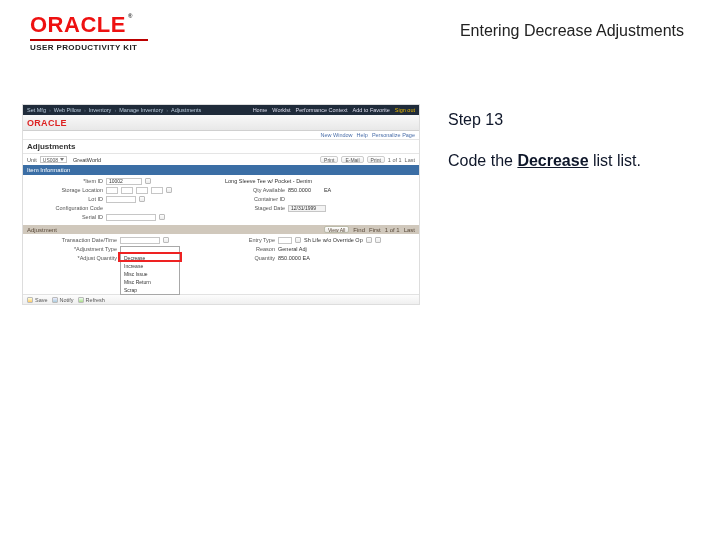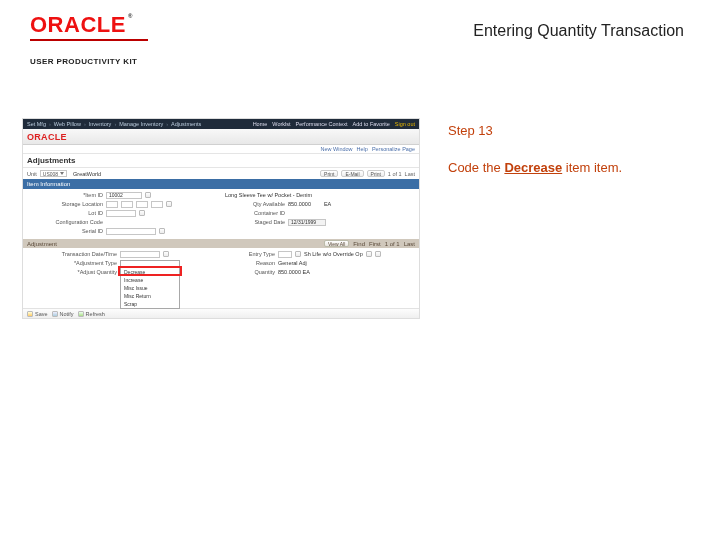--- a/index.html
+++ b/index.html
@@ -40,21 +40,21 @@
   .logo-rule {
     width: 118px;
     height: 2px;
     background: #b00;
     margin-top: 3px;
   }
   .upk {
     font-size: 8px;
     letter-spacing: 0.4px;
     color: #222;
-    margin-top: 16px;
+    margin-top: 2px;
     font-weight: 600;
   }
   .page-title {
     margin-left: auto;
     font-size: 16px;
     color: #222;
     padding-top: 8px;
     padding-right: 6px;
   }
 
@@ -294,39 +294,39 @@
   }
   .sq { width:6px; height:6px; border:1px solid #bbb; background: linear-gradient(#ffd,#fc6); border-radius:1px; }
   .sq2 { width:6px; height:6px; border:1px solid #bbb; background: linear-gradient(#eef,#acd); border-radius:1px; }
   .sq3 { width:6px; height:6px; border:1px solid #bbb; background: linear-gradient(#efe,#ad8); border-radius:1px; }
 
   
   .instr {
     margin-left: 28px;
     padding-top: 4px;
     width: 240px;
-    font-size: 13px;
-    color: #c2410c;
+    font-size: 16px;
+    color: #0f172a;
     line-height: 1.45;
   }
   .instr .step { margin-bottom: 18px; }
   .instr .body .u { text-decoration: underline; font-weight: bold; }
 </style>
 </head>
 <body>
 
 <div class="header">
   <div class="logo-block">
     <div class="oracle-logo">
       <span>ORACLE</span><span class="tm">®</span>
     </div>
     <div class="logo-rule"></div>
     <div class="upk">USER PRODUCTIVITY KIT</div>
   </div>
-  <div class="page-title">Entering Quantity Transaction</div>
+  <div class="page-title">Entering Decrease Adjustments</div>
 </div>
 
 <div class="content">
 
   <div class="shot-wrap">
     <div class="shot">
 
       <div class="shot-topbar">
         <div class="crumbs">
           <span>Set Mfg</span>
@@ -502,17 +502,17 @@
             <span>Refresh</span>
           </span>
       </div>
 
     </div>
   </div>
 
   <div class="instr">
     <div class="step">Step 13</div>
     <div class="body">
-      <span>Code the </span><span class="u">Decrease</span><span> item item.</span>
+      <span>Code the </span><span class="u">Decrease</span><span> list list.</span>
     </div>
   </div>
 
 </div>
 
 </body></html>

